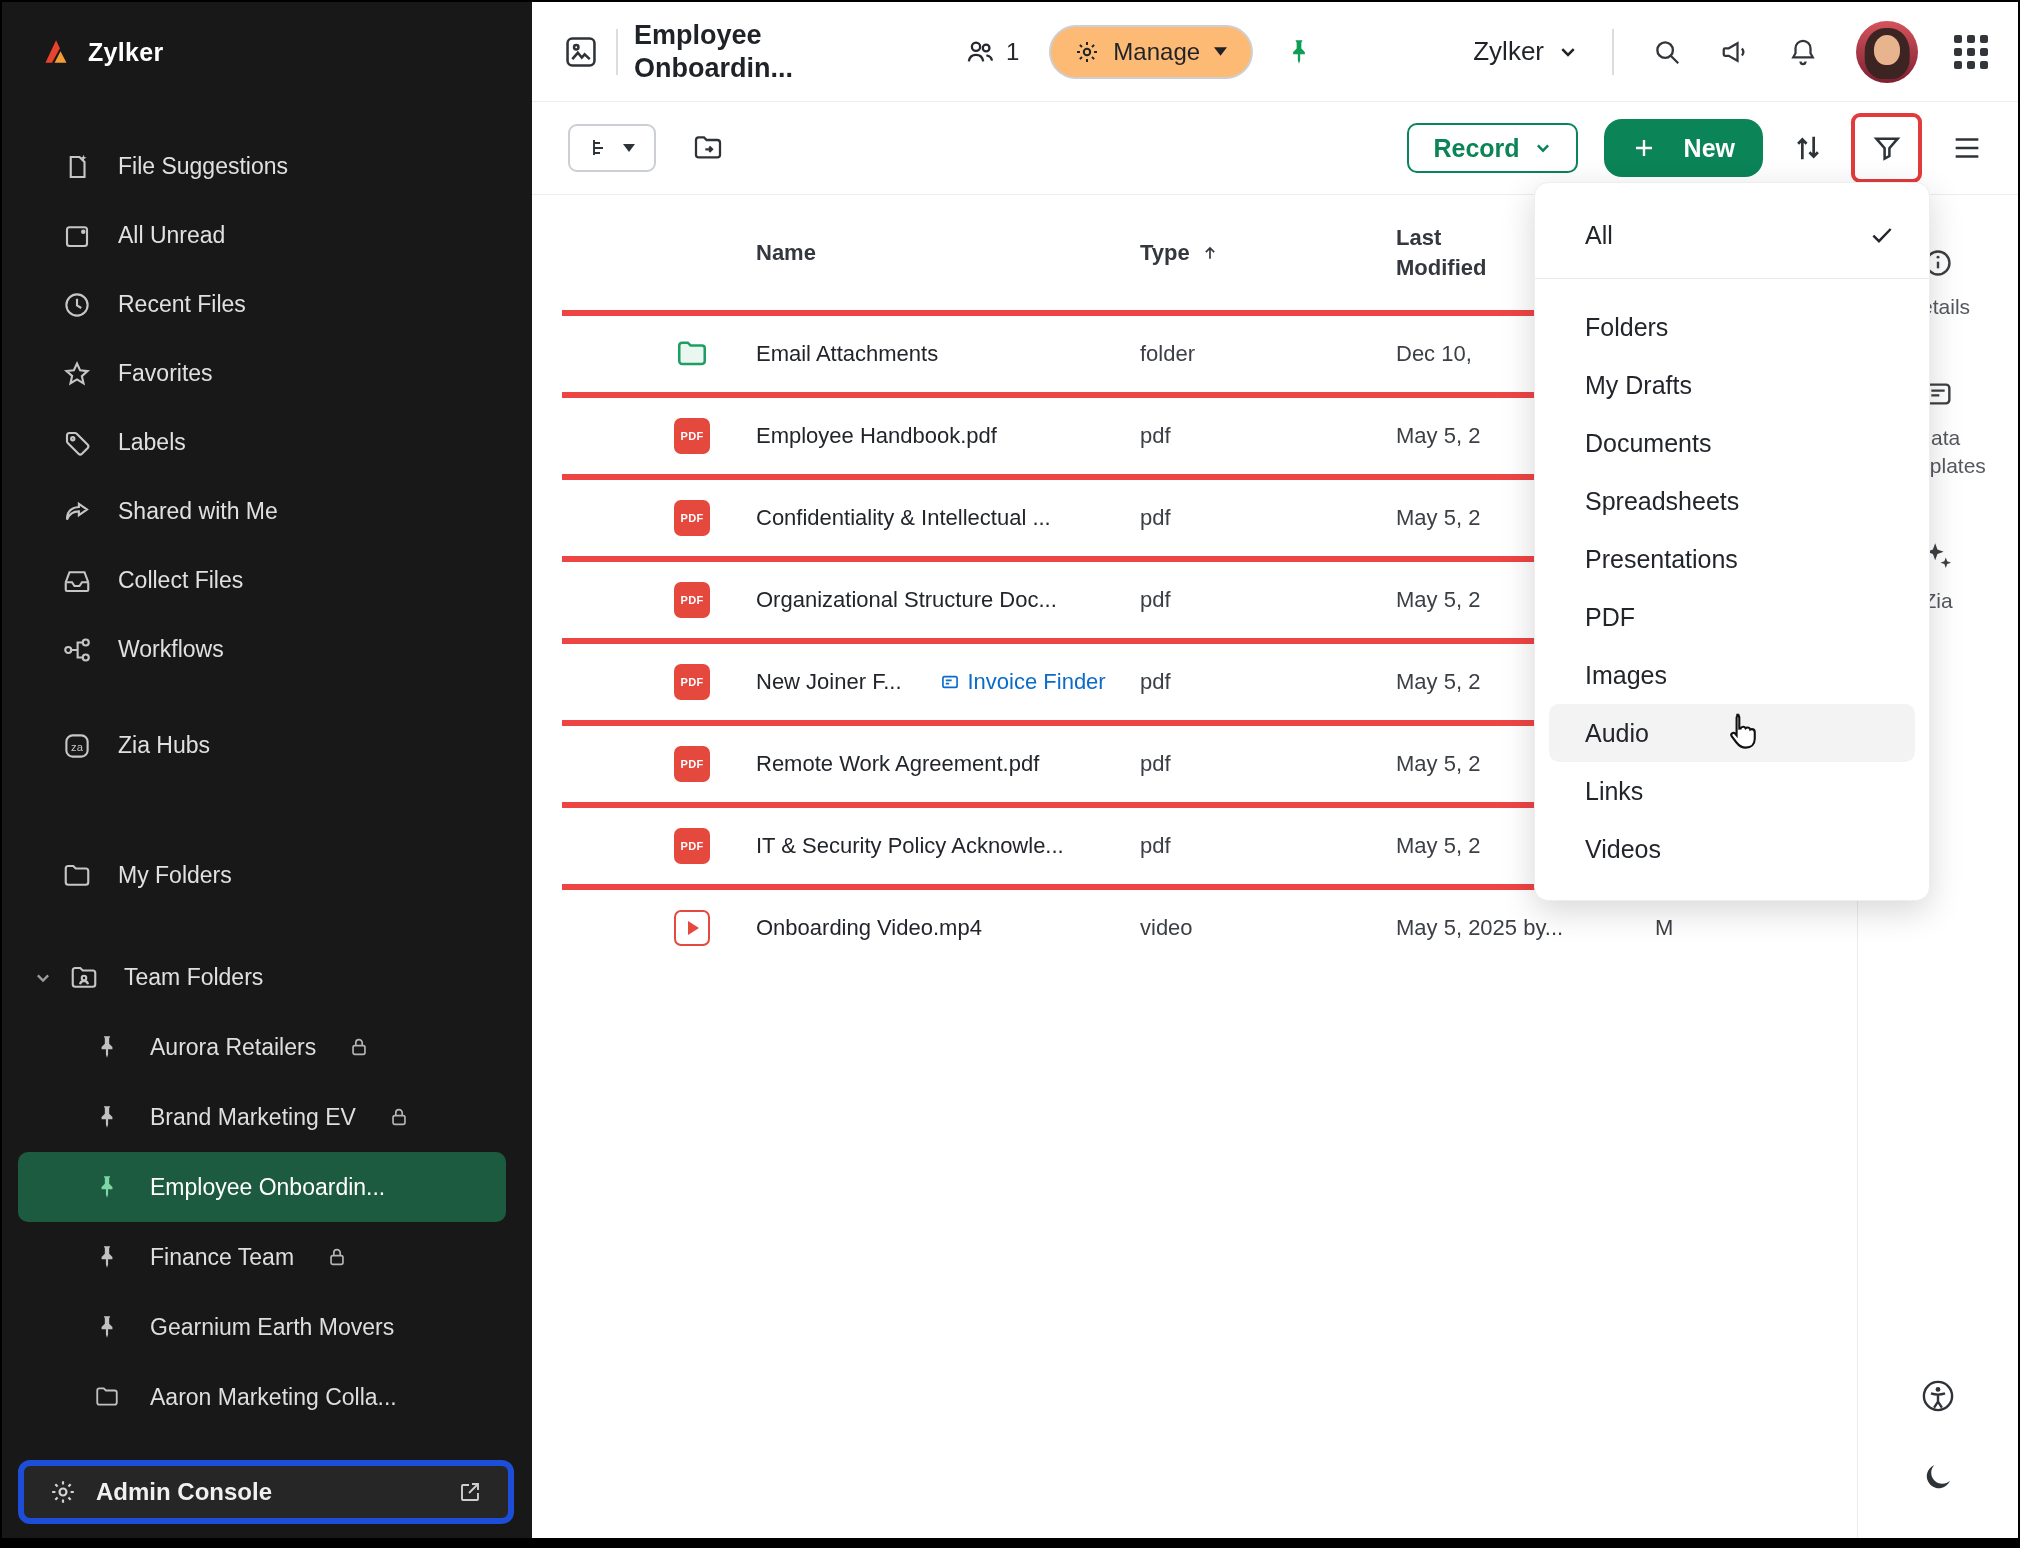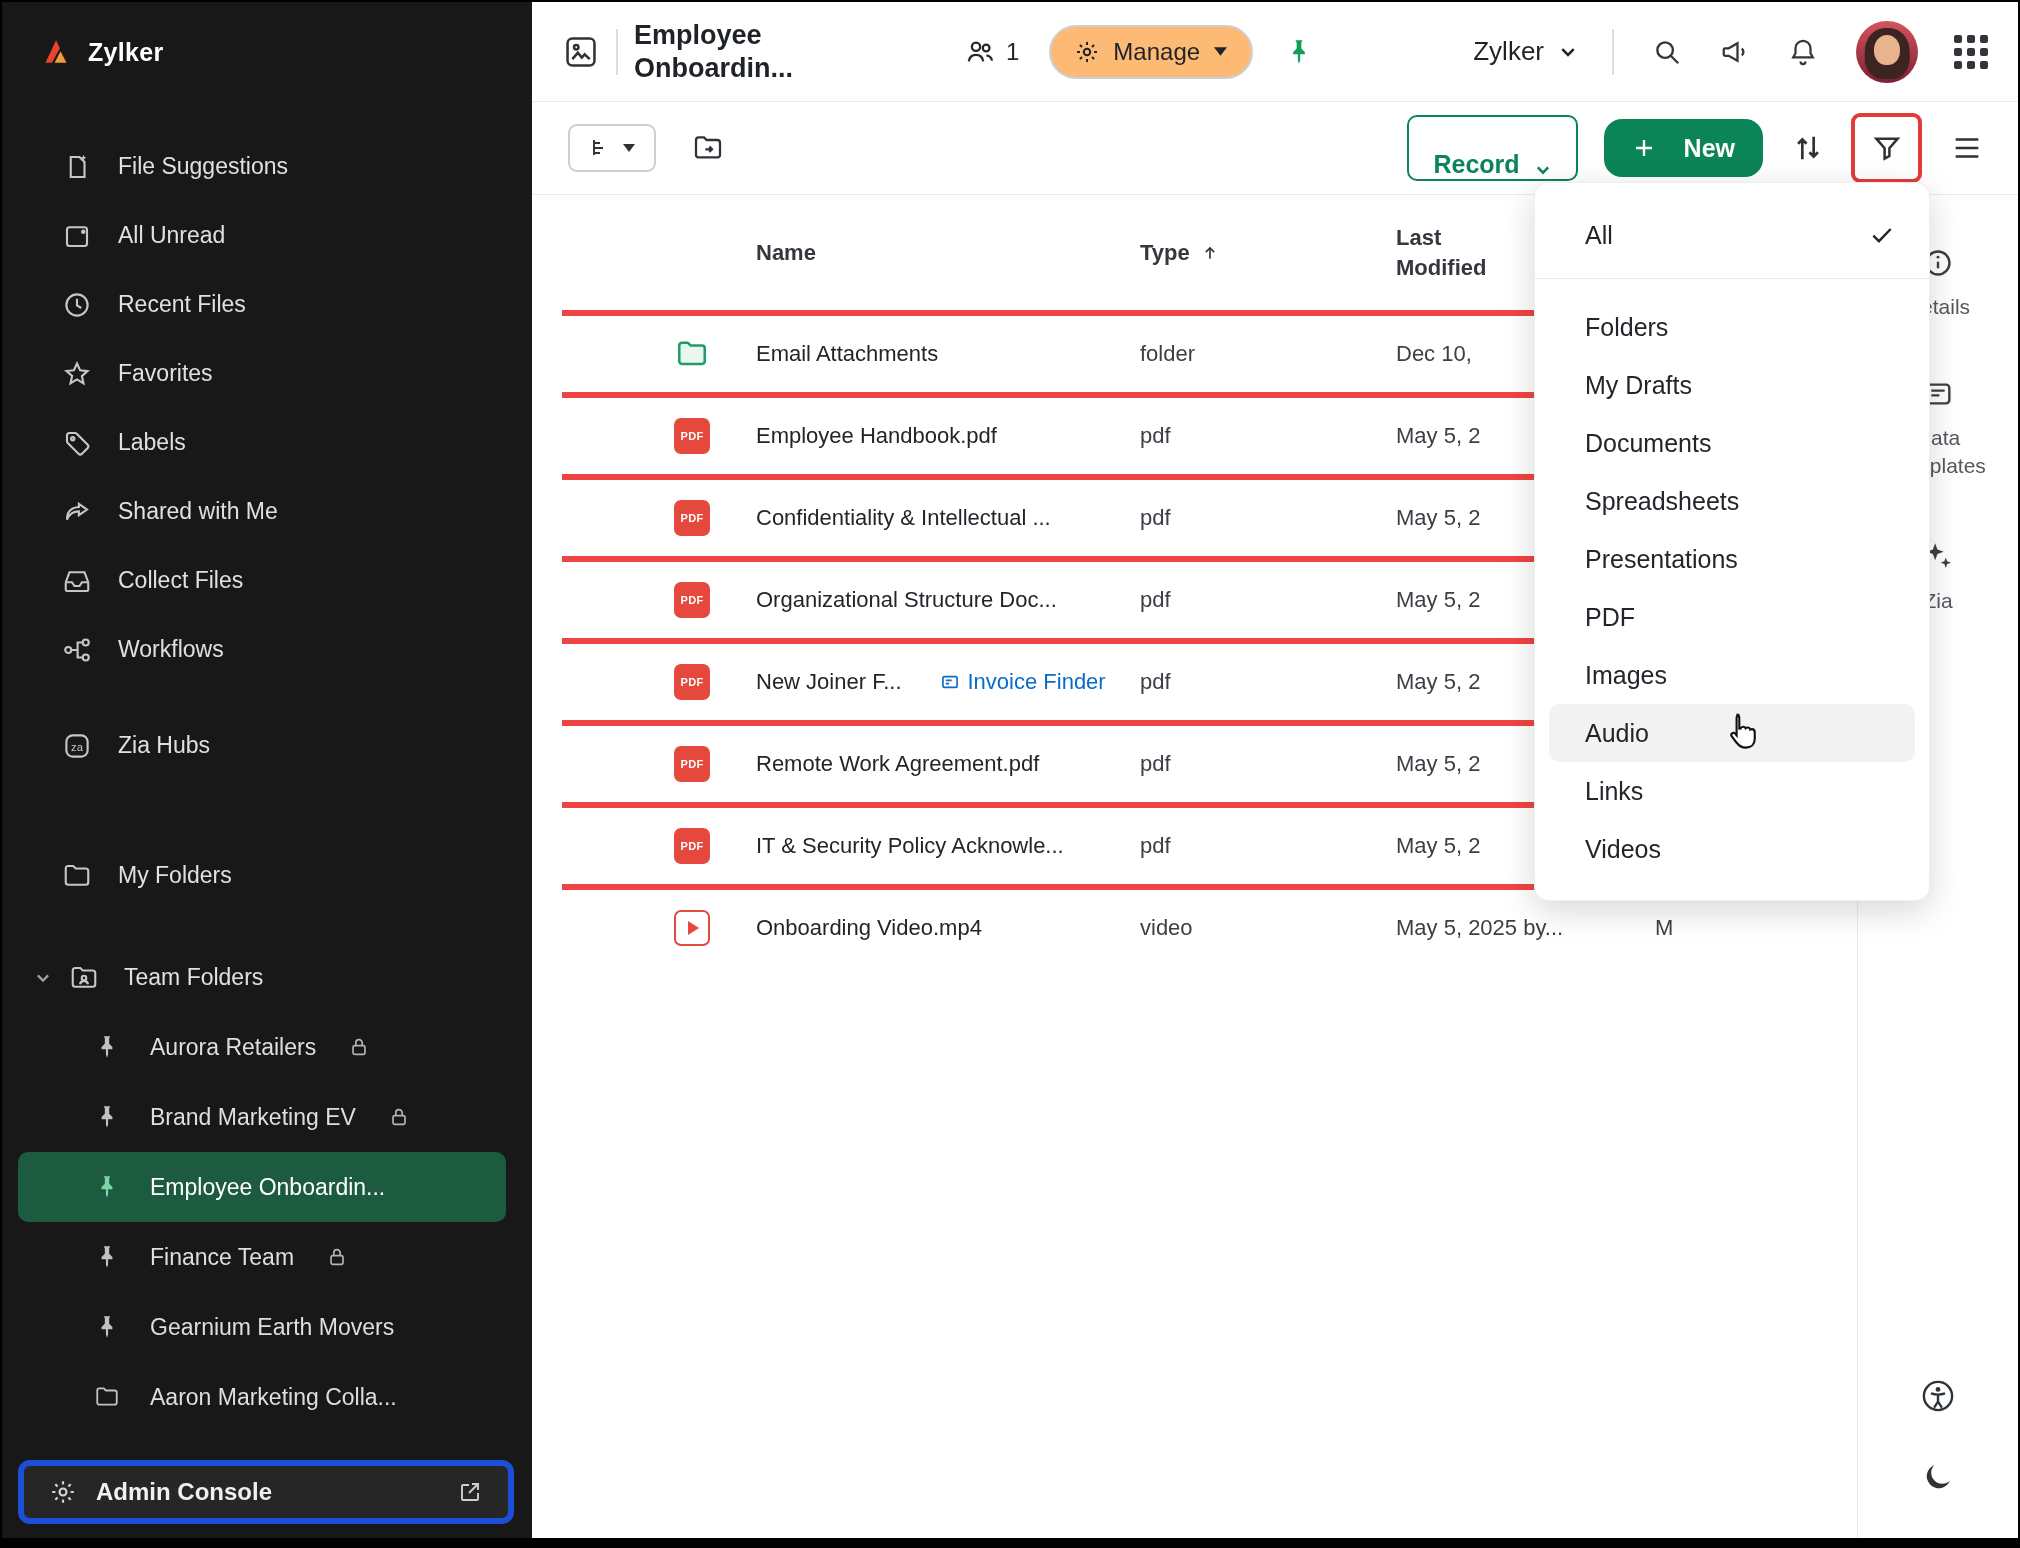--- a/index.html
+++ b/index.html
@@ -53,22 +53,22 @@
   .avatar::after { content:""; position:absolute; left:50%; top:24%; width:42%; height:48%; transform:translateX(-50%);
                    background:#e8b48e; border-radius:50% 50% 46% 46%; }
   .grid-icon { display:grid; grid-template-columns:repeat(3,8px); gap:5px; cursor:pointer; }
   .grid-icon i { width:8px; height:8px; background:#32363b; border-radius:2px; }
 
   .toolbar { height:93px; display:flex; align-items:center; padding:0 34px 0 36px; border-bottom:1px solid #ececec; }
   .view-btn { width:88px; height:48px; border:2px solid #ccd0d4; border-radius:9px; background:#fff;
               display:flex; align-items:center; justify-content:center; gap:10px; color:#2e3338; cursor:pointer; }
   .tb-folder { margin-left:36px; color:#2e3338; cursor:pointer; }
   .tb-right { margin-left:auto; display:flex; align-items:center; }
-  .record-btn { height:66px; border:2px solid #0b8457; border-radius:10px; background:#fff; color:#0b8457;
-                display:flex; align-items:flex-end; gap:14px; padding:0 24px; font-size:25px; font-weight:600; cursor:pointer; }
+  .record-btn { height:50px; border:2px solid #0b8457; border-radius:10px; background:#fff; color:#0b8457;
+                display:flex; align-items:center; gap:14px; padding:0 24px; font-size:25px; font-weight:600; cursor:pointer; }
   .new-btn { margin-left:26px; height:58px; border:none; border-radius:18px; background:#0b8457; color:#fff;
              display:flex; align-items:center; gap:28px; padding:0 28px; font-size:25px; font-weight:600; cursor:pointer; }
   .tb-ico { margin-left:28px; color:#2e3338; cursor:pointer; }
   .filter-box { margin-left:26px; width:71px; height:70px; border:4px solid #e23b3b; border-radius:9px;
                 display:flex; align-items:center; justify-content:center; color:#2e3338; cursor:pointer; background:#fff; }
 
   
   .content { position:absolute; left:30px; top:193px; width:1299px; }
   .thead, .trow { display:flex; align-items:center; padding-left:112px; }
   .thead { height:115px; font-size:22px; font-weight:600; color:#34373d; }

